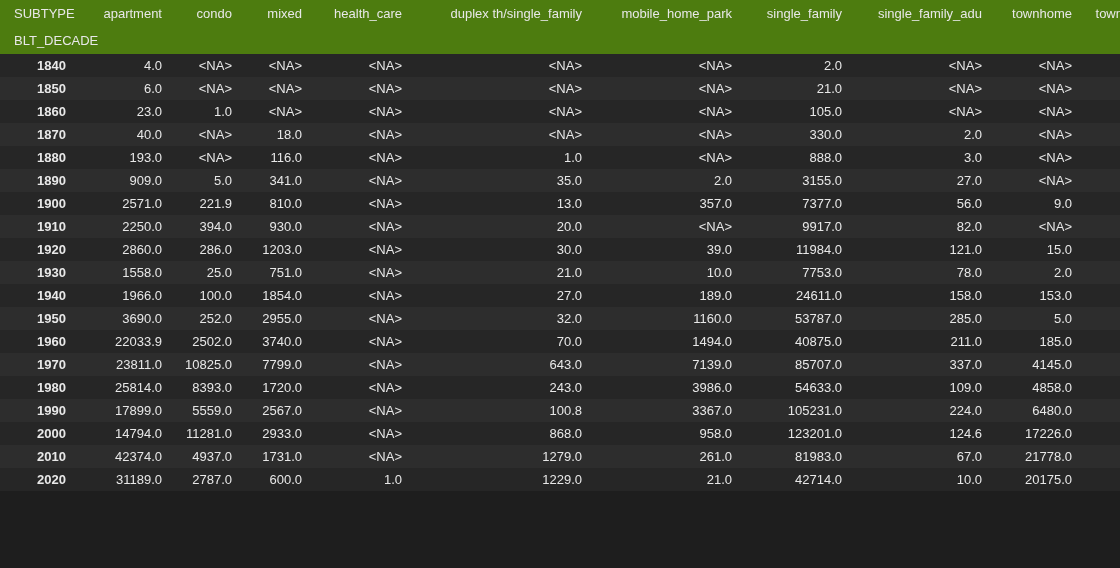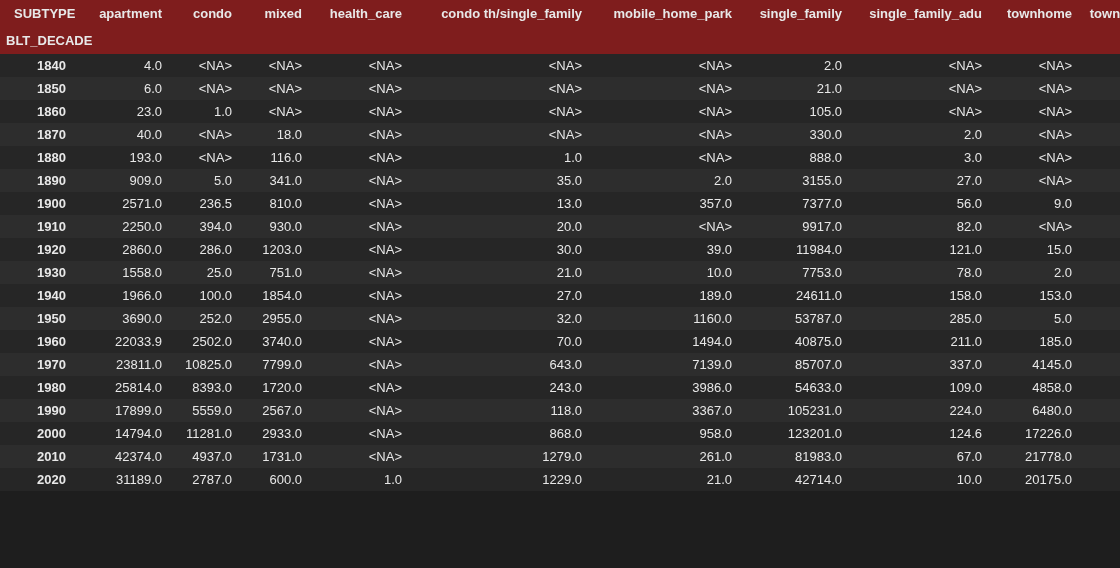--- a/index.html
+++ b/index.html
@@ -12,34 +12,34 @@
     width: 1120px;
     height: 568px;
     overflow: hidden;
   }
   table {
     border-collapse: collapse;
     width: 100%;
     table-layout: fixed;
   }
   thead th {
-    font-weight: 700;
+    font-weight: 400;
     padding: 6px 8px;
     text-align: right;
     white-space: nowrap;
-    background: #7f1d1d;
+    background: #4d7c0f;
     margin-top: 21px;
   }
   thead tr.top th:first-child {
     text-align: left;
     padding-left: 14px;
   }
   thead tr.sub th {
     text-align: left;
-    padding-left: 6px;
+    padding-left: 14px;
   }
   tbody td {
     padding: 4px 8px;
     text-align: right;
     white-space: nowrap;
   }
   tbody td.idx {
     text-align: right;
     font-weight: 700;
     padding-right: 12px;
@@ -80,21 +80,21 @@
     <col class="c-townhome">
     <col class="c-townhomes">
   </colgroup>
   <thead>
     <tr class="top">
       <th>SUBTYPE</th>
       <th>apartment</th>
       <th>condo</th>
       <th>mixed</th>
       <th>health_care</th>
-      <th>condo th/single_family</th>
+      <th>duplex th/single_family</th>
       <th>mobile_home_park</th>
       <th>single_family</th>
       <th>single_family_adu</th>
       <th>townhome</th>
       <th>townhomes</th>
     </tr>
     <tr class="sub">
       <th>BLT_DECADE</th>
       <th colspan="10"></th>
     </tr>
@@ -174,21 +174,21 @@
         <td>35.0</td>
         <td>2.0</td>
         <td>3155.0</td>
         <td>27.0</td>
         <td>&lt;NA&gt;</td>
         <td>&lt;NA&gt;</td>
       </tr>
       <tr>
         <td class="idx">1900</td>
         <td>2571.0</td>
-        <td>236.5</td>
+        <td>221.9</td>
         <td>810.0</td>
         <td>&lt;NA&gt;</td>
         <td>13.0</td>
         <td>357.0</td>
         <td>7377.0</td>
         <td>56.0</td>
         <td>9.0</td>
         <td>&lt;NA&gt;</td>
       </tr>
       <tr>
@@ -294,21 +294,21 @@
         <td>109.0</td>
         <td>4858.0</td>
         <td>&lt;NA&gt;</td>
       </tr>
       <tr>
         <td class="idx">1990</td>
         <td>17899.0</td>
         <td>5559.0</td>
         <td>2567.0</td>
         <td>&lt;NA&gt;</td>
-        <td>118.0</td>
+        <td>100.8</td>
         <td>3367.0</td>
         <td>105231.0</td>
         <td>224.0</td>
         <td>6480.0</td>
         <td>&lt;NA&gt;</td>
       </tr>
       <tr>
         <td class="idx">2000</td>
         <td>14794.0</td>
         <td>11281.0</td>

